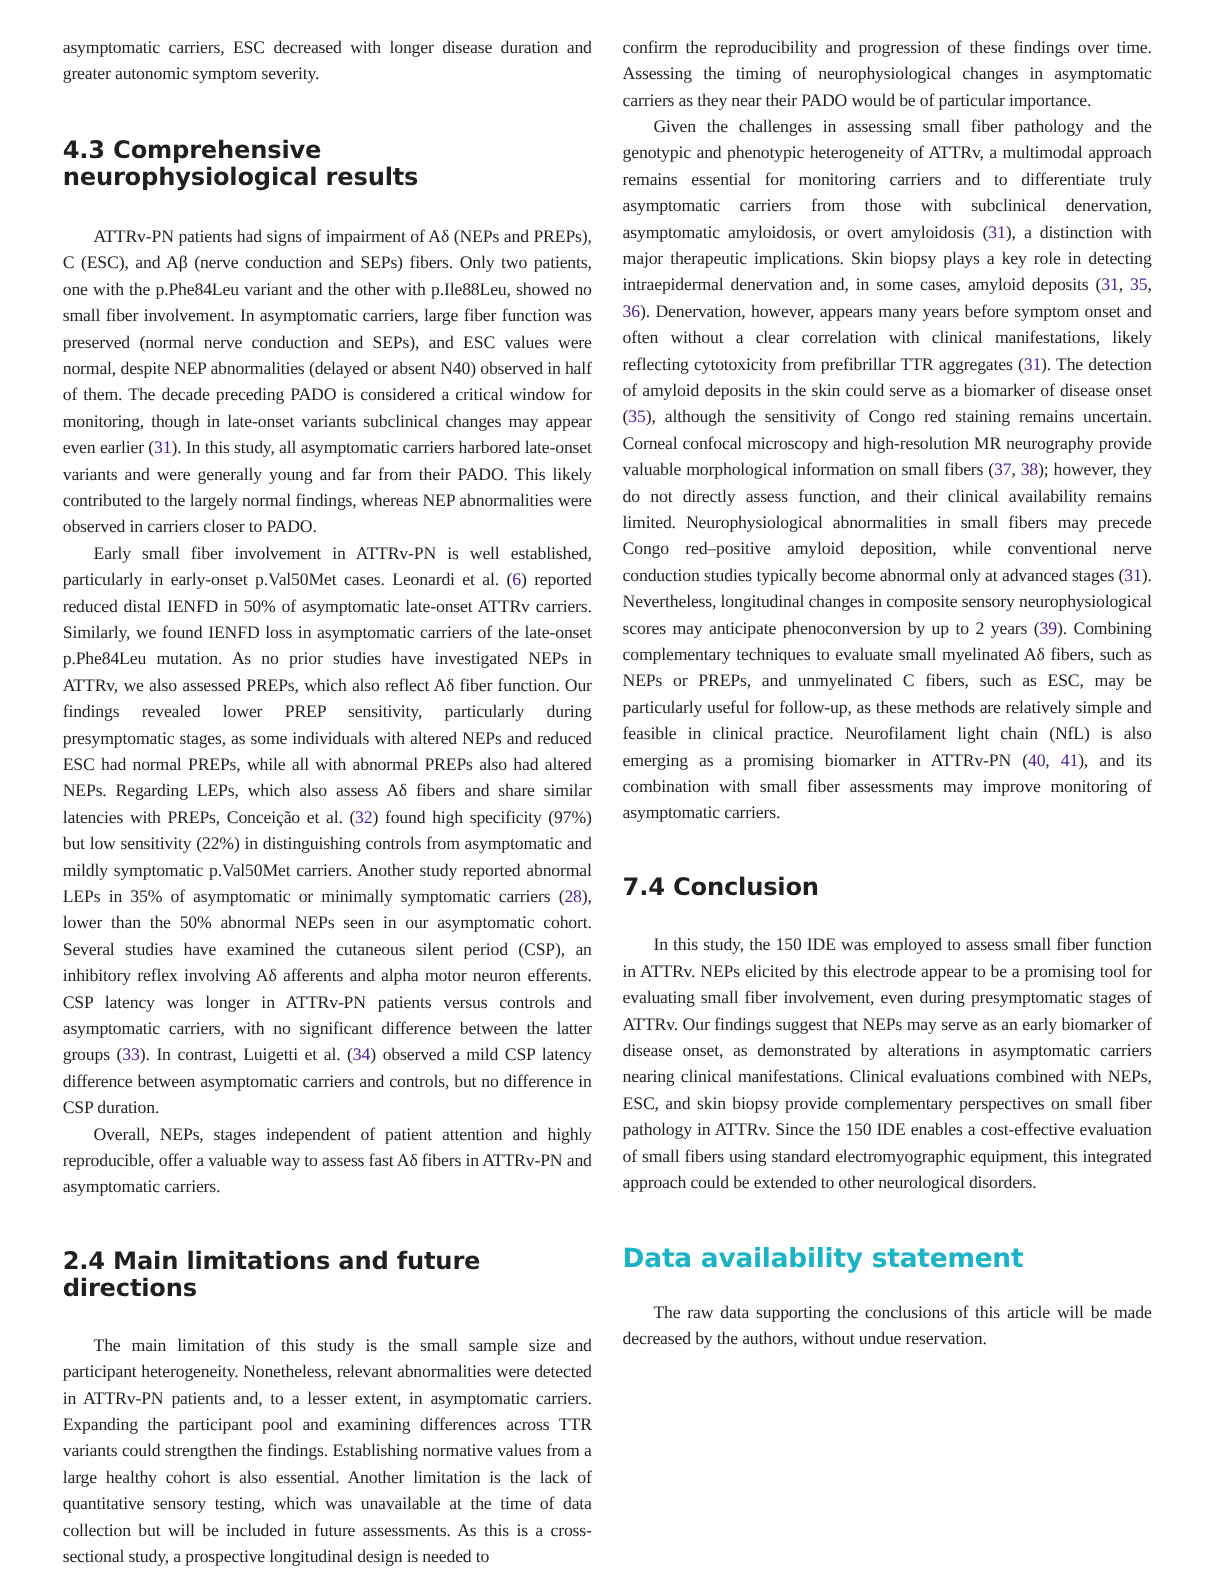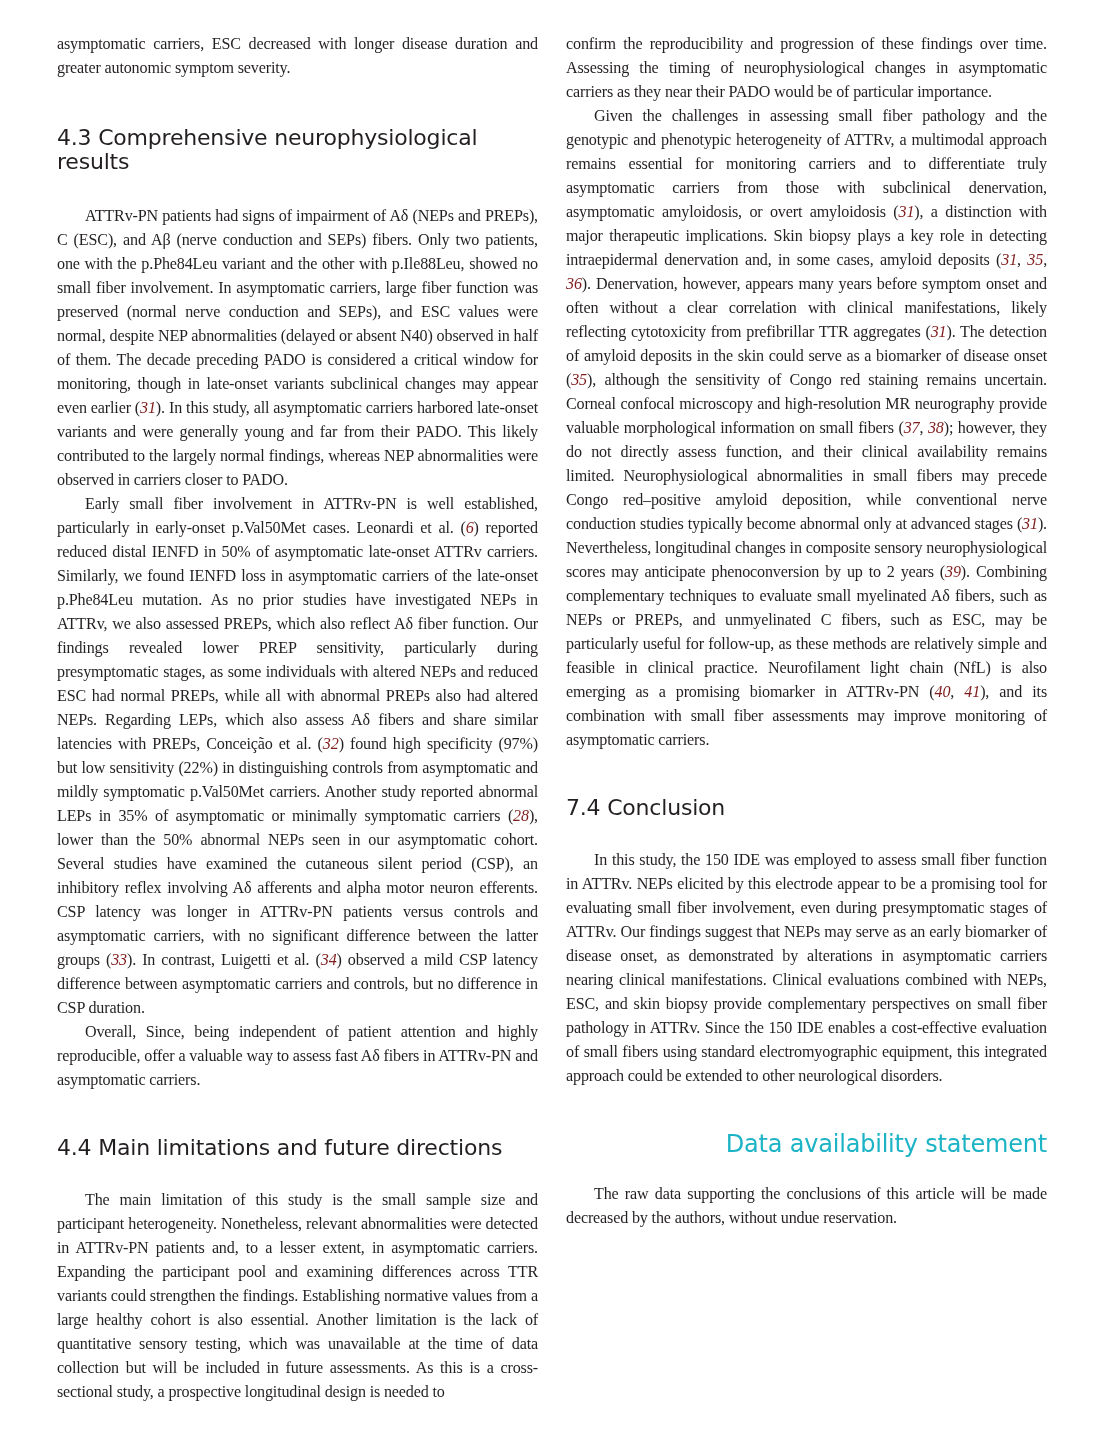--- a/index.html
+++ b/index.html
@@ -15,47 +15,47 @@
     line-height: 24px;
     color: #231f20;
     text-align: justify;
     hyphens: none;
     letter-spacing: -0.15px;
   }
   p.indent { text-indent: 28px; }
   h2 {
     margin: 0;
     font-family: "DejaVu Sans", "Liberation Sans", sans-serif;
-    font-weight: normal;
+    font-weight: bold;
     color: #231f20;
     font-size: 22px;
     line-height: 24px;
     letter-spacing: -0.2px;
   }
-  h2.teal { color: #1bb3c5; font-size: 24px; line-height: 28px; text-align: right; }
-  .cite { color: #7f1d1d; font-style: italic; }
+  h2.teal { color: #1bb3c5; font-size: 24px; line-height: 28px; }
+  .cite { color: #4c1d95; }
 </style>
 </head>
 <body>
 
 <div class="page">
 
   <div class="col col-left">
     <p style="text-align:justify; text-align-last:left;">asymptomatic carriers, ESC decreased with longer disease duration and greater autonomic symptom severity.</p>
 
     <div style="height:46px"></div>
     <h2 style="width:440px;">4.3 Comprehensive neurophysiological results</h2>
     <div style="height:30px"></div>
 
     <p class="indent">ATTRv-PN patients had signs of impairment of Aδ (NEPs and PREPs), C (ESC), and Aβ (nerve conduction and SEPs) fibers. Only two patients, one with the p.Phe84Leu variant and the other with p.Ile88Leu, showed no small fiber involvement. In asymptomatic carriers, large fiber function was preserved (normal nerve conduction and SEPs), and ESC values were normal, despite NEP abnormalities (delayed or absent N40) observed in half of them. The decade preceding PADO is considered a critical window for monitoring, though in late-onset variants subclinical changes may appear even earlier (<span class="cite">31</span>). In this study, all asymptomatic carriers harbored late-onset variants and were generally young and far from their PADO. This likely contributed to the largely normal findings, whereas NEP abnormalities were observed in carriers closer to PADO.</p>
     <p class="indent">Early small fiber involvement in ATTRv-PN is well established, particularly in early-onset p.Val50Met cases. Leonardi et al. (<span class="cite">6</span>) reported reduced distal IENFD in 50% of asymptomatic late-onset ATTRv carriers. Similarly, we found IENFD loss in asymptomatic carriers of the late-onset p.Phe84Leu mutation. As no prior studies have investigated NEPs in ATTRv, we also assessed PREPs, which also reflect Aδ fiber function. Our findings revealed lower PREP sensitivity, particularly during presymptomatic stages, as some individuals with altered NEPs and reduced ESC had normal PREPs, while all with abnormal PREPs also had altered NEPs. Regarding LEPs, which also assess Aδ fibers and share similar latencies with PREPs, Conceição et al. (<span class="cite">32</span>) found high specificity (97%) but low sensitivity (22%) in distinguishing controls from asymptomatic and mildly symptomatic p.Val50Met carriers. Another study reported abnormal LEPs in 35% of asymptomatic or minimally symptomatic carriers (<span class="cite">28</span>), lower than the 50% abnormal NEPs seen in our asymptomatic cohort. Several studies have examined the cutaneous silent period (CSP), an inhibitory reflex involving Aδ afferents and alpha motor neuron efferents. CSP latency was longer in ATTRv-PN patients versus controls and asymptomatic carriers, with no significant difference between the latter groups (<span class="cite">33</span>). In contrast, Luigetti et al. (<span class="cite">34</span>) observed a mild CSP latency difference between asymptomatic carriers and controls, but no difference in CSP duration.</p>
-    <p class="indent">Overall, Since, being independent of patient attention and highly reproducible, offer a valuable way to assess fast Aδ fibers in ATTRv-PN and asymptomatic carriers.</p>
+    <p class="indent">Overall, NEPs, stages independent of patient attention and highly reproducible, offer a valuable way to assess fast Aδ fibers in ATTRv-PN and asymptomatic carriers.</p>
 
     <div style="height:44px"></div>
-    <h2>4.4 Main limitations and future directions</h2>
+    <h2>2.4 Main limitations and future directions</h2>
     <div style="height:28px"></div>
 
     <p class="indent">The main limitation of this study is the small sample size and participant heterogeneity. Nonetheless, relevant abnormalities were detected in ATTRv-PN patients and, to a lesser extent, in asymptomatic carriers. Expanding the participant pool and examining differences across TTR variants could strengthen the findings. Establishing normative values from a large healthy cohort is also essential. Another limitation is the lack of quantitative sensory testing, which was unavailable at the time of data collection but will be included in future assessments. As this is a cross-sectional study, a prospective longitudinal design is needed to</p>
   </div>
 
   <div class="col col-right">
     <p>confirm the reproducibility and progression of these findings over time. Assessing the timing of neurophysiological changes in asymptomatic carriers as they near their PADO would be of particular importance.</p>
     <p class="indent">Given the challenges in assessing small fiber pathology and the genotypic and phenotypic heterogeneity of ATTRv, a multimodal approach remains essential for monitoring carriers and to differentiate truly asymptomatic carriers from those with subclinical denervation, asymptomatic amyloidosis, or overt amyloidosis (<span class="cite">31</span>), a distinction with major therapeutic implications. Skin biopsy plays a key role in detecting intraepidermal denervation and, in some cases, amyloid deposits (<span class="cite">31</span>, <span class="cite">35</span>, <span class="cite">36</span>). Denervation, however, appears many years before symptom onset and often without a clear correlation with clinical manifestations, likely reflecting cytotoxicity from prefibrillar TTR aggregates (<span class="cite">31</span>). The detection of amyloid deposits in the skin could serve as a biomarker of disease onset (<span class="cite">35</span>), although the sensitivity of Congo red staining remains uncertain. Corneal confocal microscopy and high-resolution MR neurography provide valuable morphological information on small fibers (<span class="cite">37</span>, <span class="cite">38</span>); however, they do not directly assess function, and their clinical availability remains limited. Neurophysiological abnormalities in small fibers may precede Congo red–positive amyloid deposition, while conventional nerve conduction studies typically become abnormal only at advanced stages (<span class="cite">31</span>). Nevertheless, longitudinal changes in composite sensory neurophysiological scores may anticipate phenoconversion by up to 2 years (<span class="cite">39</span>). Combining complementary techniques to evaluate small myelinated Aδ fibers, such as NEPs or PREPs, and unmyelinated C fibers, such as ESC, may be particularly useful for follow-up, as these methods are relatively simple and feasible in clinical practice. Neurofilament light chain (NfL) is also emerging as a promising biomarker in ATTRv-PN (<span class="cite">40</span>, <span class="cite">41</span>), and its combination with small fiber assessments may improve monitoring of asymptomatic carriers.</p>
 
     <div style="height:44px"></div>

